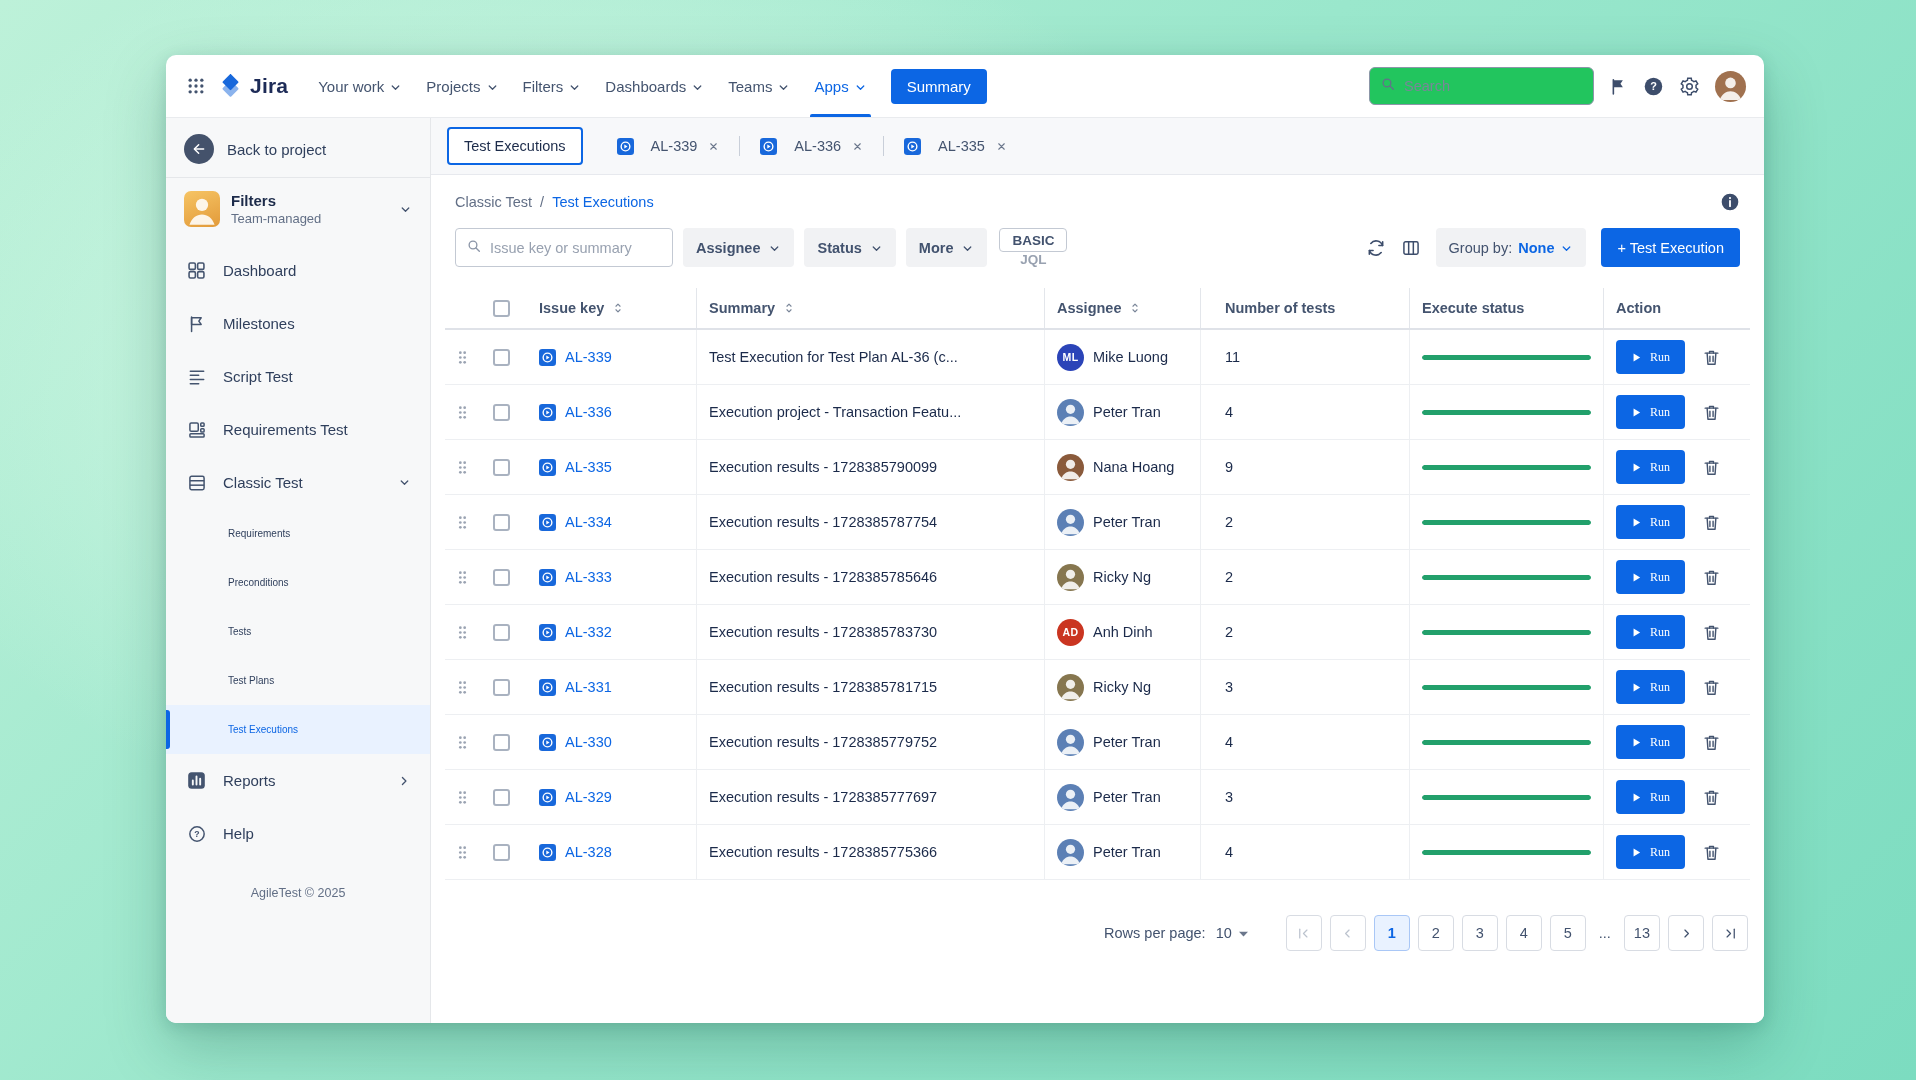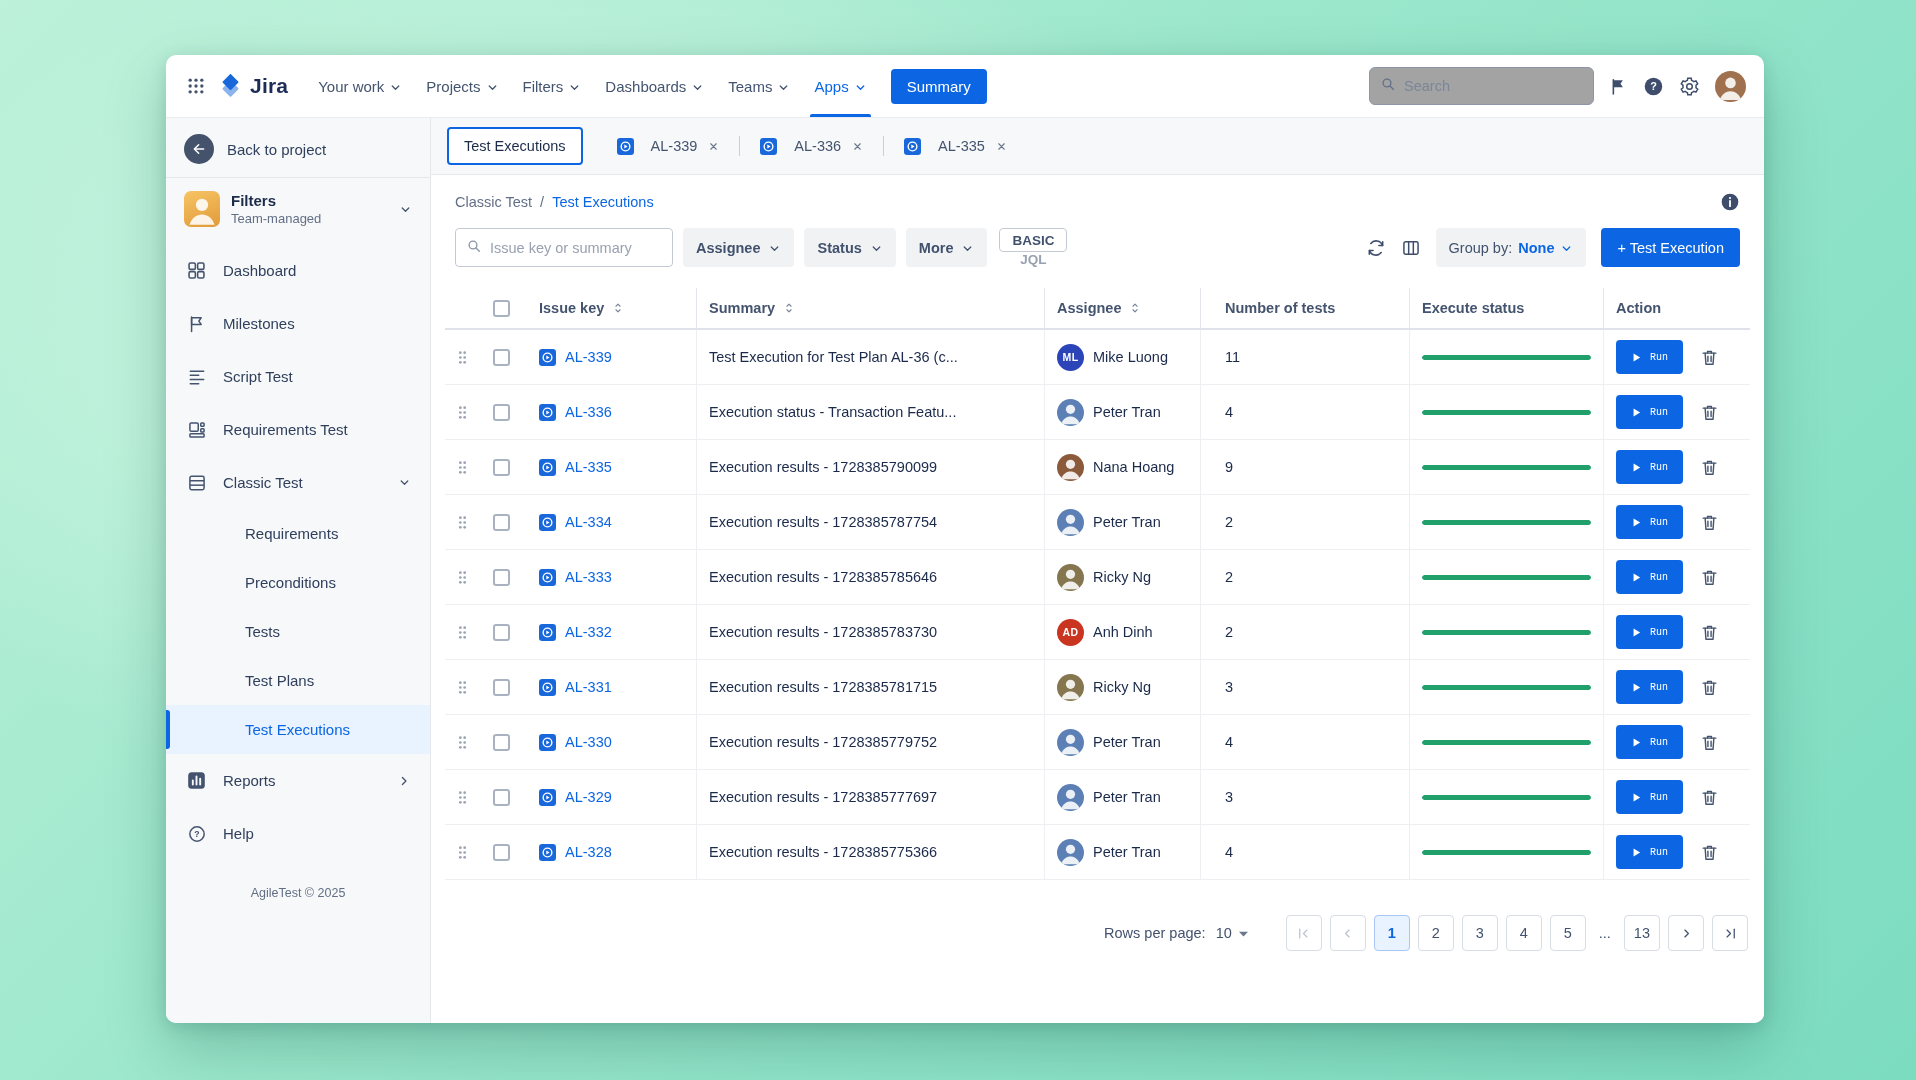--- a/index.html
+++ b/index.html
@@ -26,21 +26,21 @@
   .jira-logo { display:flex; align-items:center; gap:7px; padding:0 18px 0 4px; cursor:pointer; }
   .jira-logo .word { font-size:21px; font-weight:700; color:#1d2b57; letter-spacing:.2px; }
   .nav-items { display:flex; align-items:stretch; height:62px; }
   .nav-item { display:flex; align-items:center; gap:5px; padding:0 12px; font-size:15px; font-weight:500; color:#44546f; cursor:pointer; position:relative; }
   .nav-item .chev { display:flex; color:#44546f; margin-top:2px; }
   .nav-item.active { color:var(--accent); }
   .nav-item.active .chev { color:var(--accent); }
   .nav-item.active::after { content:""; position:absolute; left:8px; right:8px; bottom:0; height:3px; background:var(--accent); border-radius:2px 2px 0 0; }
   .create-btn { margin-left:12px; background:var(--accent); color:#fff; font-size:15px; font-weight:500; border:none; border-radius:4px; padding:9px 16px; cursor:pointer; font-family:inherit; }
   .nav-right { margin-left:auto; display:flex; align-items:center; gap:15px; }
-  .nav-search { display:flex; align-items:center; gap:8px; width:225px; height:38px; border:1.5px solid #8c96a8; border-radius:6px; padding:0 10px; color:#64708a; background:#a3a3a3; }
+  .nav-search { display:flex; align-items:center; gap:8px; width:225px; height:38px; border:1.5px solid #8c96a8; border-radius:6px; padding:0 10px; color:#64708a; background:#22c55e; }
   .nav-search input { border:none; outline:none; font-size:14.5px; width:100%; color:#172b4d; background:transparent; font-family:inherit; }
   .nav-search input::placeholder { color:#7a8699; }
   .nav-ic { display:flex; color:#3d4d6b; cursor:pointer; }
   .avatar-sm { width:31px; height:31px; border-radius:50%; overflow:hidden; background:#a0714f; display:flex; cursor:pointer; }
 
   
   .shell { flex:1; display:flex; min-height:0; }
 
   
   .sidebar { flex:0 0 265px; width:265px; background:#f7f8f9; border-right:1px solid #e5e7ea; display:flex; flex-direction:column; padding-top:6px; }
@@ -50,21 +50,21 @@
   .project-row { display:flex; align-items:center; gap:11px; padding:13px 18px; cursor:pointer; }
   .project-avatar { width:36px; height:36px; border-radius:7px; overflow:hidden; background:linear-gradient(160deg,#f6c464,#e29a3a); display:flex; flex:0 0 36px; }
   .project-meta { display:flex; flex-direction:column; gap:2px; min-width:0; }
   .project-name { font-size:15px; font-weight:700; color:#1c2b4a; }
   .project-type { font-size:13px; color:#626f86; }
   .project-chev { margin-left:auto; color:#44546f; display:flex; }
   .menu { padding:4px 0; }
   .menu-item { display:flex; align-items:center; gap:15px; height:53px; padding:0 19px; font-size:15px; color:#2f3f5c; cursor:pointer; position:relative; }
   .mi-icon { width:23px; display:flex; justify-content:center; color:#44546f; }
   .mi-chev { margin-left:auto; display:flex; color:#44546f; }
-  .sub-item { height:49px; padding-left:79px; display:flex; align-items:center; font-size:15px; color:#2f3f5c; cursor:pointer; position:relative; }
+  .sub-item { height:49px; padding-left:62px; display:flex; align-items:center; font-size:10px; color:#2f3f5c; cursor:pointer; position:relative; }
   .sub-item.active { background:var(--selected-bg); color:var(--accent); font-weight:500; }
   .sub-item.active::before { content:""; position:absolute; left:0; top:5px; bottom:5px; width:4px; background:var(--accent); border-radius:0 3px 3px 0; }
   .sidebar-footer { text-align:center; font-size:12.5px; color:#626f86; padding:22px 0 16px; }
 
   
   .main { flex:1; display:flex; flex-direction:column; min-width:0; background:#fff; }
 
   .tabbar { flex:0 0 57px; background:#f7f8fa; border-bottom:1px solid #e7e9ee; display:flex; align-items:center; padding:0 16px; gap:10px; }
   .tab-active { background:#fff; border:2px solid var(--accent); border-radius:4px; height:38px; display:flex; align-items:center; padding:0 15px; font-size:14.5px; color:#1c2b4a; font-weight:500; cursor:pointer; margin-right:14px; }
   .tab { display:flex; align-items:center; gap:8px; padding:0 10px; font-size:14.5px; color:#44546f; cursor:pointer; height:38px; }
@@ -116,21 +116,21 @@
   .drag { display:flex; color:#9aa3b2; cursor:grab; }
   .exec-ic { display:flex; margin-right:9px; flex:0 0 auto; }
   .key-link { color:var(--accent); font-size:14.5px; font-weight:500; text-decoration:none; cursor:pointer; white-space:nowrap; }
   .sum { font-size:14.5px; color:#1b2a4a; white-space:nowrap; overflow:hidden; }
   .avatar { width:27px; height:27px; border-radius:50%; overflow:hidden; display:flex; align-items:center; justify-content:center; flex:0 0 27px; margin-right:9px; }
   .av-init { color:#fff; font-size:10.5px; font-weight:700; letter-spacing:.4px; }
   .aname { font-size:14.5px; color:#1b2a4a; white-space:nowrap; overflow:hidden; }
   .tcount { font-size:14.5px; color:#1b2a4a; }
   .progress { width:100%; max-width:172px; height:5px; border-radius:3px; background:#eef0f3; overflow:hidden; }
   .progress-fill { height:100%; background:var(--green); border-radius:3px; }
-  .run-btn { display:inline-flex; align-items:center; gap:8px; background:var(--accent); color:#fff; border:none; border-radius:4px; height:34px; padding:0 15px; font-size:10px; font-weight:500; cursor:pointer; font-family:Liberation Mono, monospace; }
+  .run-btn { display:inline-flex; align-items:center; gap:8px; background:var(--accent); color:#fff; border:none; border-radius:4px; height:34px; padding:0 15px; font-size:12px; font-weight:500; cursor:pointer; font-family:Liberation Serif, serif; }
   .trash { margin-left:17px; color:#44546f; display:flex; cursor:pointer; }
 
   
   .pagination { display:flex; align-items:center; justify-content:flex-end; gap:8px; padding:27px 16px 0; font-size:14.5px; color:#42526e; }
   .rpp-select { display:inline-flex; align-items:center; gap:7px; margin:0 6px 0 2px; cursor:pointer; color:#42526e; }
   .rpp-select .caret { display:flex; color:#6b778c; margin-top:2px; }
   .pg-gap { width:16px; }
   .pg-btn { min-width:36px; height:36px; border:1px solid #d8dce3; background:#fff; border-radius:4px; color:#42526e; font-size:14.5px; display:inline-flex; align-items:center; justify-content:center; font-family:inherit; cursor:pointer; padding:0 9px; }
   .pg-active { background:var(--selected-bg); border-color:#a9c7f6; color:var(--accent); font-weight:700; }
   .pg-disabled { color:#bcc3ce; }
@@ -636,21 +636,21 @@
                 <span class="exec-ic">
                   <svg width="17" height="17" viewBox="0 0 16 16">
                     <rect width="16" height="16" rx="3" fill="#1868db"></rect>
                     <circle cx="8" cy="8" r="4.1" fill="none" stroke="#fff" stroke-width="1.3"></circle>
                     <path d="M6.9 6.2l3 1.8-3 1.8z" fill="#fff"></path>
                   </svg>
                 </span>
                 <a class="key-link">AL-336</a>
               </div>
               <div class="cell col-summary">
-                <span class="sum">Execution status - Transaction Featu...</span>
+                <span class="sum">Execution project - Transaction Featu...</span>
               </div>
               <div class="cell col-assignee">
                 <span class="avatar" style="background:#5c80b5">
                   <svg viewBox="0 0 24 24" width="100%" height="100%">
                     <circle cx="12" cy="9.2" r="4.1" fill="rgba(255,255,255,.88)"></circle>
                     <path d="M3.6 22.5c1.6-4.6 4.8-6.9 8.4-6.9s6.8 2.3 8.4 6.9z" fill="rgba(255,255,255,.88)"></path>
                   </svg>
                 </span>
                 <span class="aname">Peter Tran</span>
               </div>

